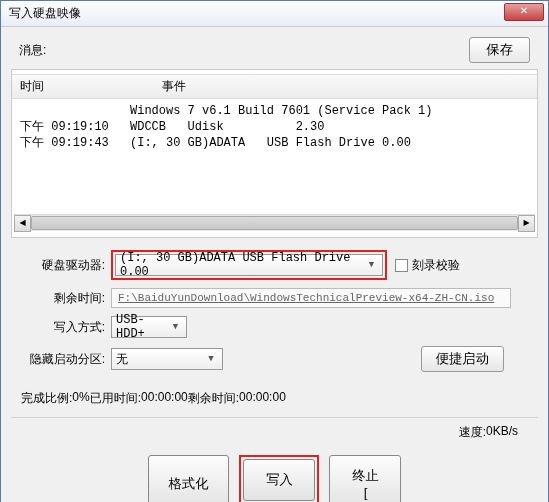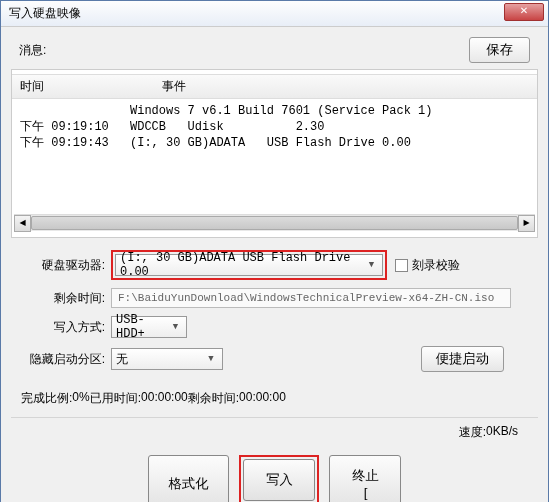--- a/index.html
+++ b/index.html
@@ -21,21 +21,21 @@
 .scroll-btn { position: absolute; width: 17px; height: 17px; top: 0; background: linear-gradient(#f4f4f4, #dcdcdc); border: 1px solid #aaa; text-align: center; line-height: 14px; font-size: 8px; }
 .scroll-btn.left { left: 0; }
 .scroll-btn.right { right: 0; }
 .form-area { padding: 6px 4px; }
 .form-row { display: flex; align-items: center; margin-bottom: 8px; }
 .form-label { width: 96px; text-align: right; padding-right: 6px; }
 .combo { border: 1px solid #999; background: linear-gradient(#fff, #eee); padding: 2px 4px; height: 22px; display: flex; align-items: center; justify-content: space-between; font-family: "Courier New", monospace; }
 .combo-arrow { width: 14px; text-align: center; font-size: 9px; color: #555; }
 .red-box { border: 2px solid #d22; padding: 2px; }
 .drive-combo { width: 268px; }
-.text-input { border: 1px solid #bbb; background: #fafafa; padding: 3px 6px; width: 400px; font-family: "Courier New", monospace; font-size: 11px; color: #666; }
+.text-input { border: 1px solid #bbb; background: #fafafa; padding: 3px 6px; width: 400px; font-family: "Courier New", monospace; font-size: 11px; color: #666; text-decoration: underline; }
 .write-combo { width: 76px; }
 .hide-combo { width: 112px; }
 .btn { padding: 3px 14px; border: 1px solid #999; background: linear-gradient(#fefefe, #e6e6e6); border-radius: 3px; }
 .progress-row { display: flex; justify-content: flex-start; padding: 4px 10px 10px 10px; border-bottom: 1px solid #d5d5d5; }
 .speed-row { display: flex; justify-content: flex-end; padding: 6px 20px 10px 10px; }
 .button-row { display: flex; justify-content: center; gap: 10px; padding: 4px 0 10px 0; position: relative; }
 .big-btn { padding: 11px 20px; border: 1px solid #888; background: linear-gradient(#fcfcfc, #e2e2e2); border-radius: 3px; min-width: 72px; }
 .red-btn-box { border: 2px solid #d22; padding: 2px; display: inline-block; }
 .checkbox { width: 13px; height: 13px; border: 1px solid #888; background: #fff; display: inline-block; vertical-align: middle; }
 .color-strip { position: absolute; right: 0; bottom: 2px; display: flex; }

